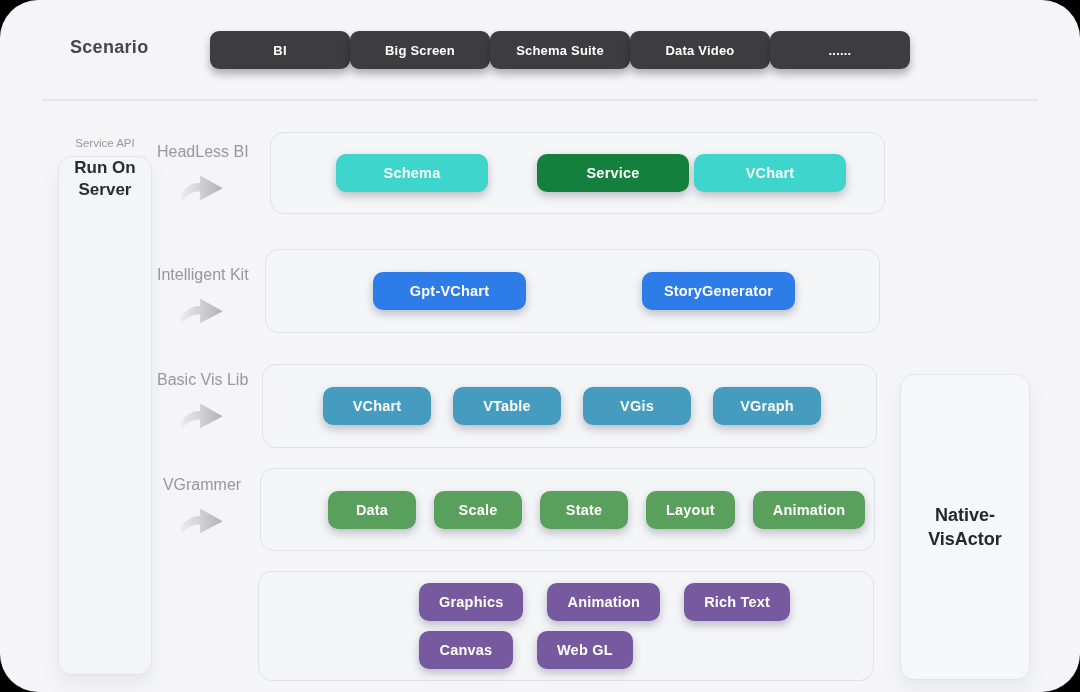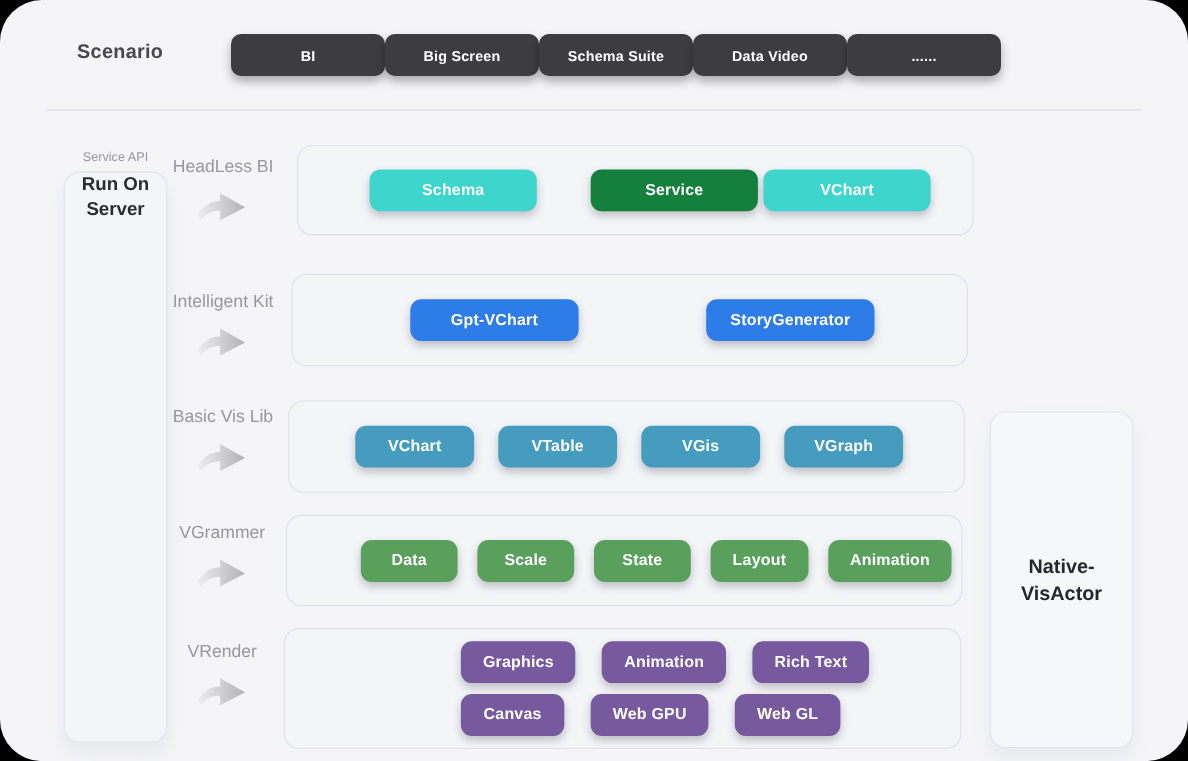--- a/index.html
+++ b/index.html
@@ -105,26 +105,20 @@
     <svg class="arrow" viewBox="0 0 48 36">
       <path d="M1 27 C8 17 16 14 22 15 L22 7 L46 20.5 L22 33 L22 24 C15 23 8 27 3 33 Z" fill="url(#arrowGrad)"></path>
     </svg>
   </div>
   <div class="ag ag-3">
     <div class="arrow-label">VGrammer</div>
     <svg class="arrow" viewBox="0 0 48 36">
       <path d="M1 27 C8 17 16 14 22 15 L22 7 L46 20.5 L22 33 L22 24 C15 23 8 27 3 33 Z" fill="url(#arrowGrad)"></path>
     </svg>
   </div>
-  <div class="ag ag-4">
-    <div class="arrow-label">VRender</div>
-    <svg class="arrow" viewBox="0 0 48 36">
-      <path d="M1 27 C8 17 16 14 22 15 L22 7 L46 20.5 L22 33 L22 24 C15 23 8 27 3 33 Z" fill="url(#arrowGrad)"></path>
-    </svg>
-  </div>
 
   <div class="rc rc-0">
     <div class="chips">
         <div class="chip-line">
           <div class="chip" style="background: rgb(62, 213, 205);">Schema</div>
           <div class="chip" style="background: #15803d; margin-left: 44px;">Service</div>
           <div class="chip" style="background: rgb(62, 213, 205);">VChart</div>
         </div>
       </div>
   </div>
@@ -159,21 +153,20 @@
   </div>
   <div class="rc rc-4">
     <div class="chips">
         <div class="chip-line">
           <div class="chip" style="background: rgb(119, 89, 159);">Graphics</div>
           <div class="chip" style="background: rgb(119, 89, 159);">Animation</div>
           <div class="chip" style="background: rgb(119, 89, 159);">Rich Text</div>
         </div>
         <div class="chip-line">
           <div class="chip" style="background: rgb(119, 89, 159);">Canvas</div>
-          <div class="chip" style="background: rgb(119, 89, 159);">Web GPU</div>
           <div class="chip" style="background: rgb(119, 89, 159);">Web GL</div>
         </div>
       </div>
   </div>
 
   <div class="native-box">
     <span>Native-VisActor</span>
   </div>
 
 </div>

